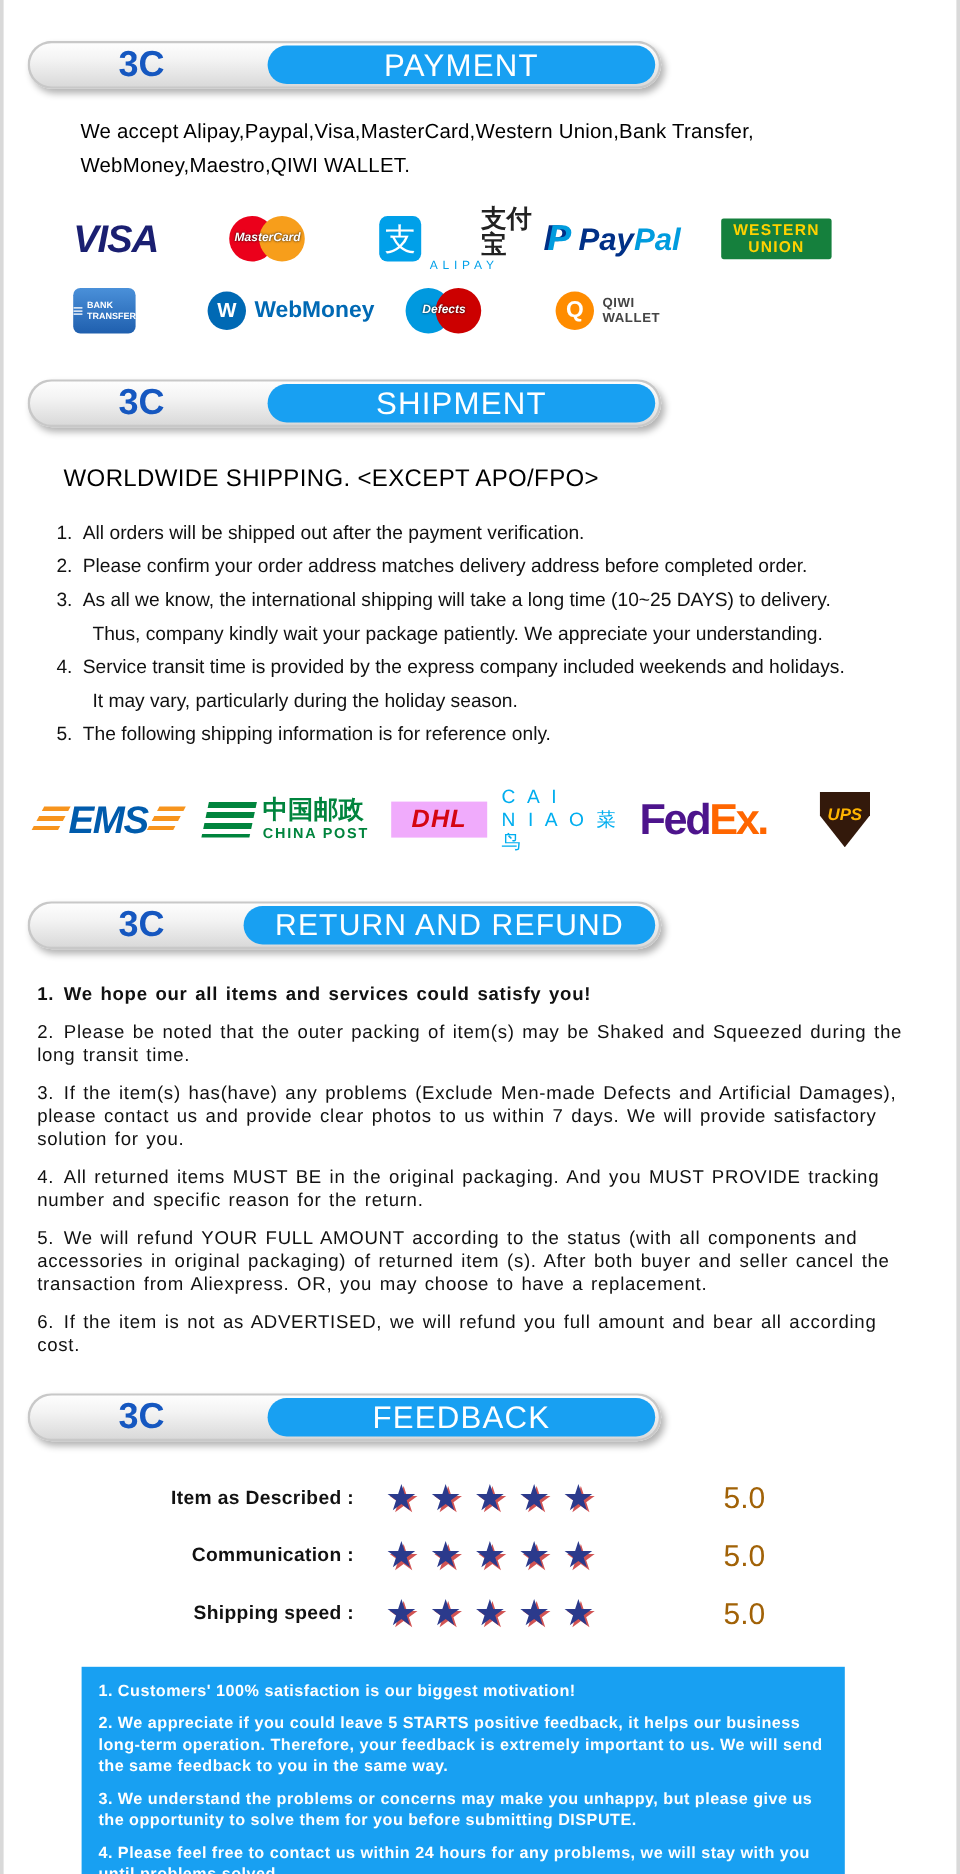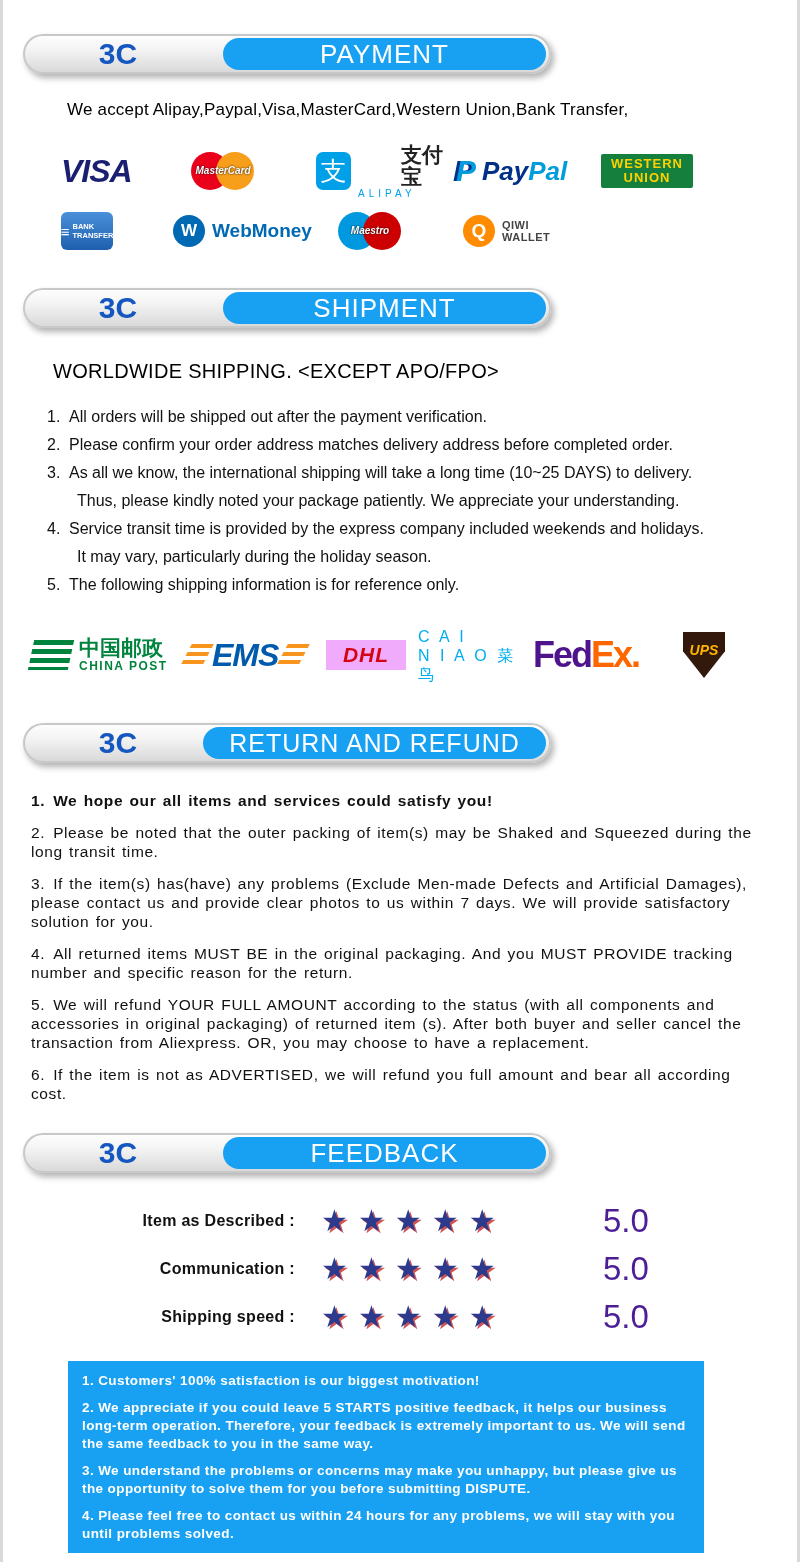--- a/index.html
+++ b/index.html
@@ -96,41 +96,42 @@
   .ret-item.bold { font-weight:bold; }
   .ret-item .num { margin-right:8px; }
 
   
   .fb-rows { margin-top:24px; }
   .fb-row { display:flex; align-items:center; height:48px; }
   .fb-label { width:292px; text-align:right; font-size:16px; font-weight:bold; color:#111; letter-spacing:0.3px; }
   .fb-stars { margin-left:26px; width:250px; display:flex; }
   .star { font-size:30px; line-height:30px; color:#2b3a8c; text-shadow:2px 2px 0 rgba(198,40,40,0.8);
           margin-right:10px; }
-  .fb-score { font-size:33px; color:#4c1d95; margin-left:32px; }
+  .fb-score { font-size:25px; color:#a16207; margin-left:32px; }
 
   .fb-notes { margin:20px 0 0 65px; width:636px; background:#18a0f2; padding:11px 14px 10px 14px; }
   .fb-notes p { color:#fff; font-size:13.5px; font-weight:bold; line-height:18px; margin-bottom:9px;
                 letter-spacing:0.4px; }
   .fb-notes p:last-child { margin-bottom:0; }
 
   .mt36 { margin-top:36px; } .mt40 { margin-top:40px; } .mt30 { margin-top:30px; }
 </style>
 </head>
 <body>
 
 <div class="page">
 
   <div class="banner">
     <div class="badge">3C</div>
     <div class="bar">PAYMENT</div>
   </div>
 
   <div class="pay-intro">
     <div>We accept Alipay,Paypal,Visa,MasterCard,Western Union,Bank Transfer,</div>
+    <div>WebMoney,Maestro,QIWI WALLET.</div>
   </div>
 
   <div class="logo-row r1">
     <div class="cell" style="width:130px;">
       <span class="visa-text">VISA</span>
     </div>
     <div class="cell" style="width:125px;">
       <div class="mc">
         <div class="c c1"></div>
         <div class="c c2"></div>
@@ -168,21 +169,21 @@
       </div>
     </div>
     <div class="cell" style="width:165px;">
       <div class="wm-icon">W</div>
       <span class="wm-text">WebMoney</span>
     </div>
     <div class="cell" style="width:125px;">
       <div class="mc maestro">
         <div class="c c1"></div>
         <div class="c c2"></div>
-        <div class="mc-label">Maestro</div>
+        <div class="mc-label">Defects</div>
       </div>
     </div>
     <div class="cell" style="width:110px;">
       <div class="qiwi-icon">Q</div>
       <div class="qiwi-text">
         <div>QIWI</div>
         <div>WALLET</div>
       </div>
     </div>
   </div>
@@ -204,50 +205,50 @@
     <div class="ship-item">
       <span class="num">2.</span>
       <div>
           <div>Please confirm your order address matches delivery address before completed order.</div>
         </div>
     </div>
     <div class="ship-item">
       <span class="num">3.</span>
       <div>
         <div>As all we know, the international shipping will take a long time (10~25 DAYS) to delivery.</div>
-        <div class="cont">Thus, please kindly noted your package patiently. We appreciate your understanding.</div>
+        <div class="cont">Thus, company kindly wait your package patiently. We appreciate your understanding.</div>
       </div>
     </div>
     <div class="ship-item">
       <span class="num">4.</span>
       <div>
         <div>Service transit time is provided by the express company included weekends and holidays.</div>
         <div class="cont">It may vary, particularly during the holiday season.</div>
       </div>
     </div>
     <div class="ship-item">
       <span class="num">5.</span>
       <div>
           <div>The following shipping information is for reference only.</div>
         </div>
     </div>
   </div>
 
   <div class="ship-logos">
-    <div class="cell" style="width:155px;">
-      <div class="cp-icon"></div>
-      <div>
-        <div class="cp-cn">中国邮政</div>
-        <div class="cp-en">CHINA POST</div>
-      </div>
-    </div>
     <div class="cell" style="width:140px;">
       <div class="ems-stripes"></div>
       <span class="ems-text">EMS</span>
       <div class="ems-stripes"></div>
+    </div>
+    <div class="cell" style="width:155px;">
+      <div class="cp-icon"></div>
+      <div>
+        <div class="cp-cn">中国邮政</div>
+        <div class="cp-en">CHINA POST</div>
+      </div>
     </div>
     <div class="cell" style="width:92px;">
       <div class="dhl">
         <span>DHL</span>
       </div>
     </div>
     <div class="cell" style="width:115px;">
       <div class="cainiao">
         <div>C A I</div>
         <div>N I A O 菜鸟</div>

